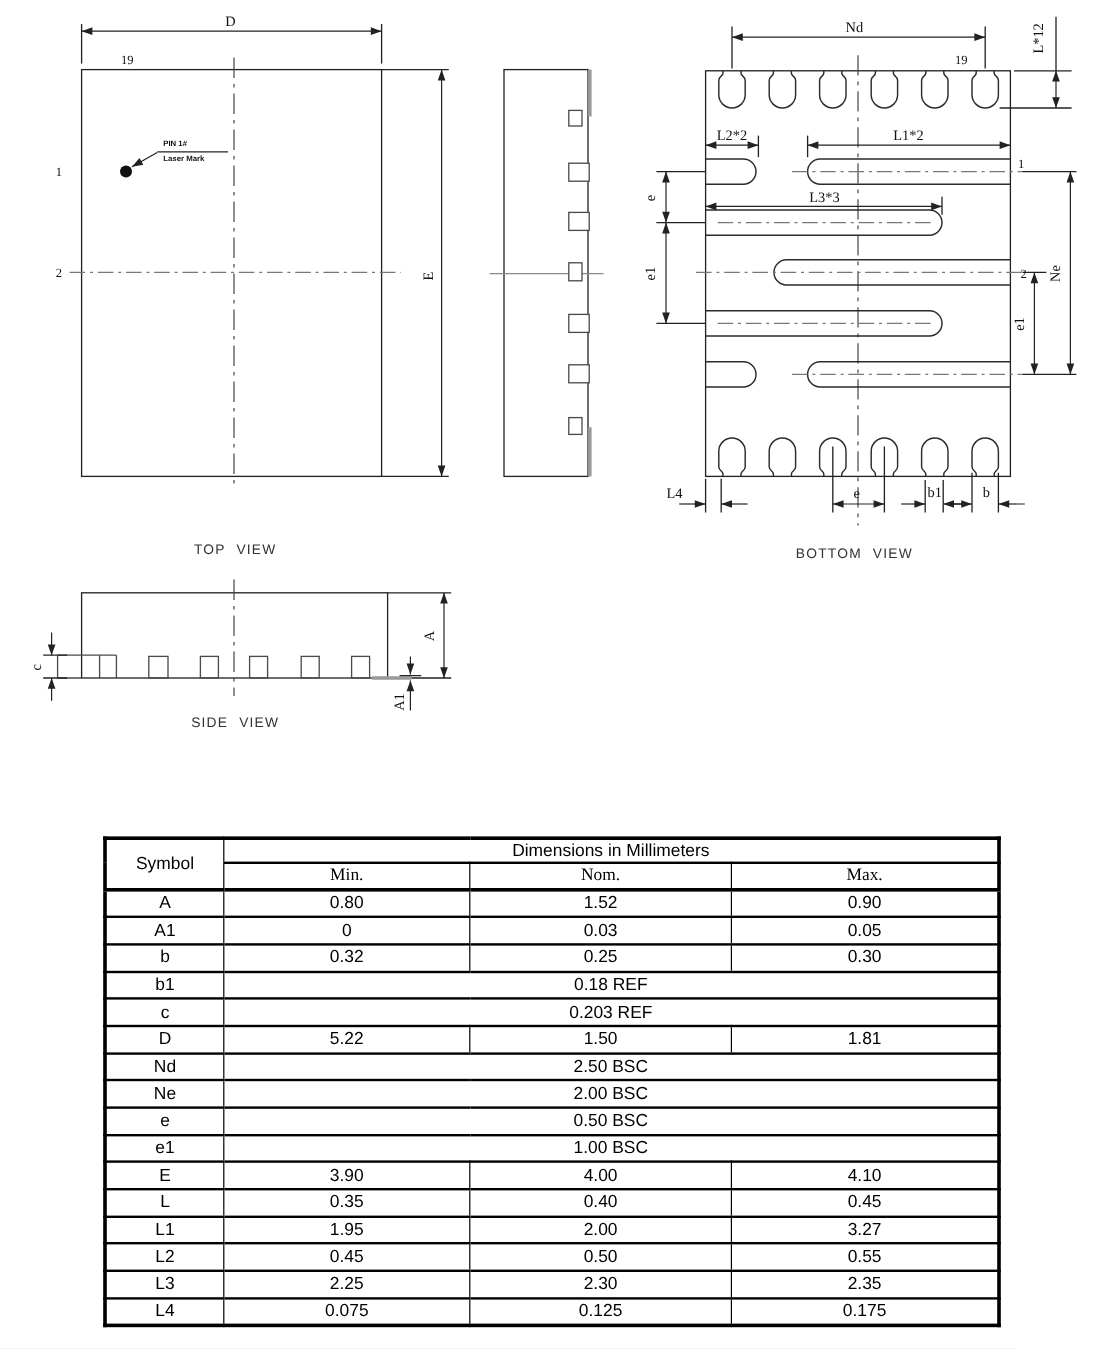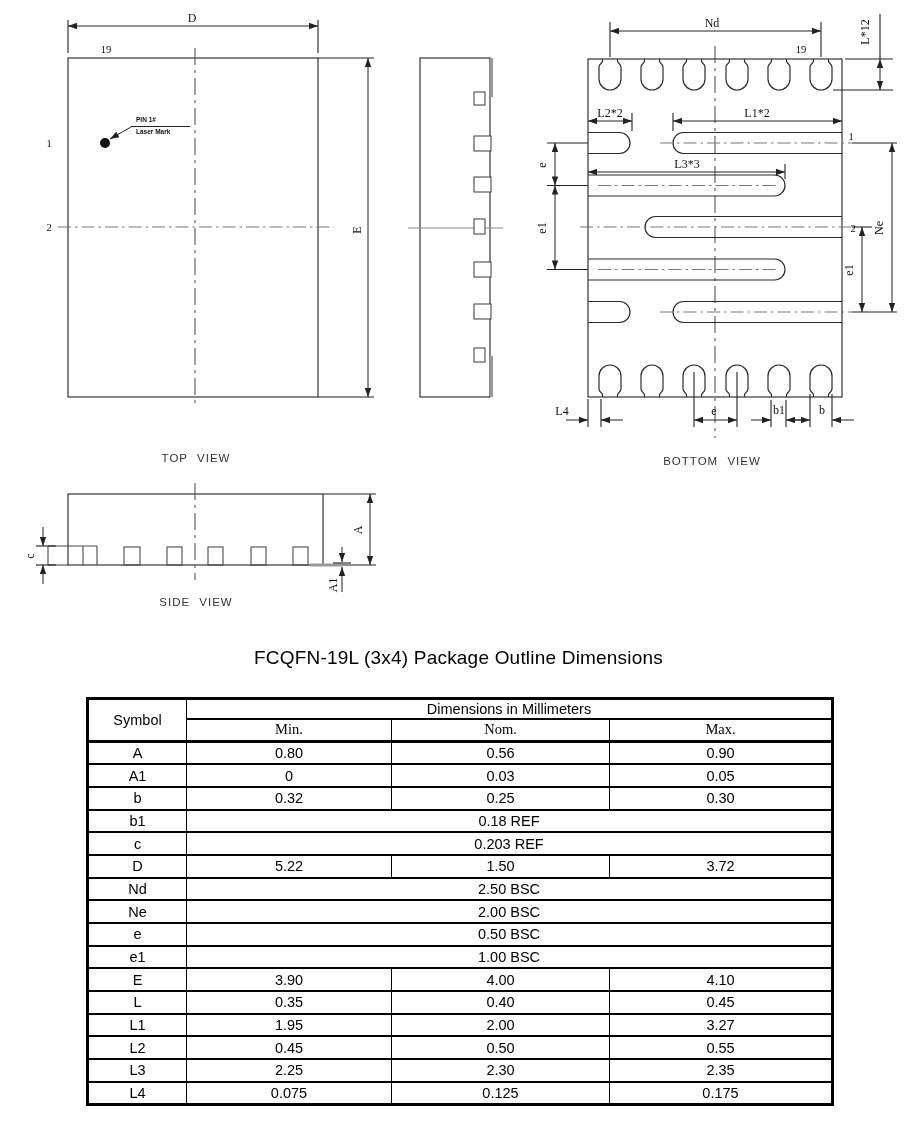--- a/index.html
+++ b/index.html
@@ -217,21 +217,20 @@
     <text class="dimtxt" x="362" y="530" text-anchor="middle" transform="rotate(-90 362 530)">A</text>
 
     <line class="ln" x1="333" y1="563" x2="351" y2="563"></line>
     <line class="dim" x1="342" y1="547" x2="342" y2="562" marker-end="url(#arr)"></line>
     <line class="dim" x1="342" y1="592" x2="342" y2="567" marker-end="url(#arr)"></line>
     <text class="dimtxt" x="337" y="585" text-anchor="middle" transform="rotate(-90 337 585)">A1</text>
     <text class="cap" x="196" y="606" text-anchor="middle">SIDE VIEW</text>
   </g>
 </svg>
 
-<div class="title">FCQFN-19L (3x4) Package Outline Dimensions</div>
 
 <table class="dim-table">
   <colgroup>
     <col style="width:99px">
         <col style="width:205px">
         <col style="width:218px">
         <col style="width:223px">
   </colgroup>
   <tbody>
         <tr class="hdr1">
@@ -239,21 +238,21 @@
     <th colspan="3">Dimensions in Millimeters</th>
   </tr>
   <tr class="hdr2">
     <th>Min.</th>
     <th>Nom.</th>
     <th>Max.</th>
   </tr>
   <tr>
     <td>A</td>
     <td>0.80</td>
-    <td>0.56</td>
+    <td>1.52</td>
     <td>0.90</td>
   </tr>
   <tr>
     <td>A1</td>
     <td>0</td>
     <td>0.03</td>
     <td>0.05</td>
   </tr>
   <tr>
     <td>b</td>
@@ -266,21 +265,21 @@
     <td colspan="3">0.18 REF</td>
   </tr>
   <tr>
     <td>c</td>
     <td colspan="3">0.203 REF</td>
   </tr>
   <tr>
     <td>D</td>
     <td>5.22</td>
     <td>1.50</td>
-    <td>3.72</td>
+    <td>1.81</td>
   </tr>
   <tr>
     <td>Nd</td>
     <td colspan="3">2.50 BSC</td>
   </tr>
   <tr>
     <td>Ne</td>
     <td colspan="3">2.00 BSC</td>
   </tr>
   <tr>

